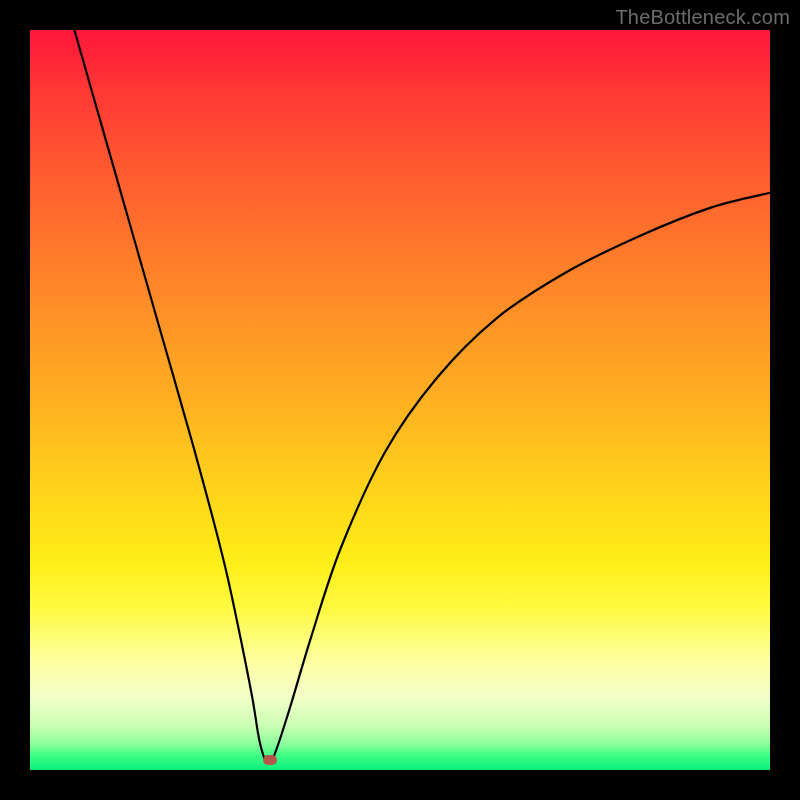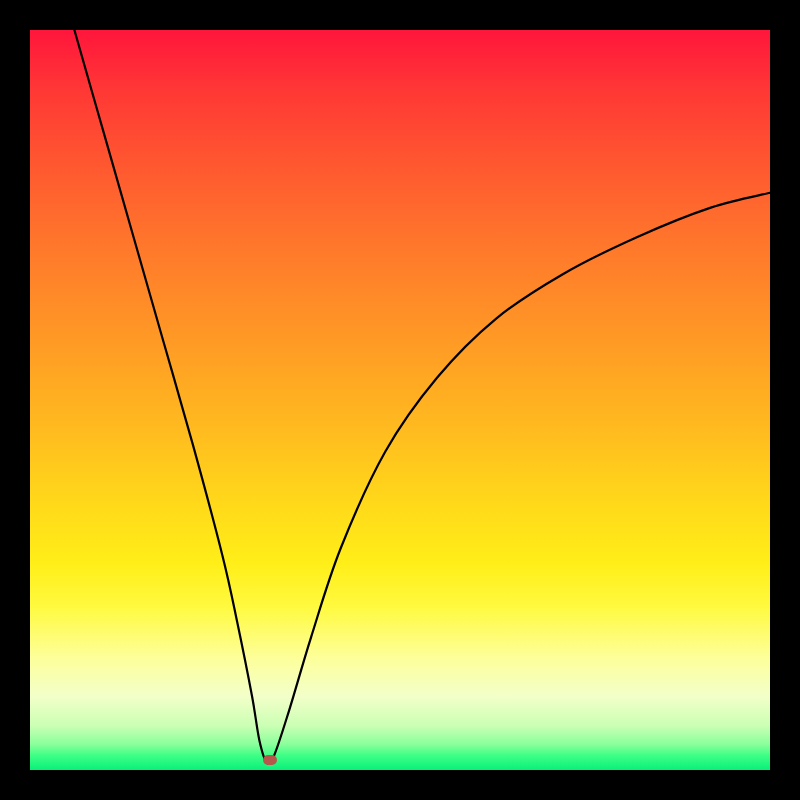--- a/index.html
+++ b/index.html
@@ -65,19 +65,20 @@
     top: 0;
     width: 740px;
     height: 740px;
     overflow: visible;
   }
 </style>
 </head>
 <body>
 
 <div class="wrap">
+  <div class="watermark">TheBottleneck.com</div>
   <div class="plot">
     <svg class="curve" viewBox="0 0 740 740" preserveAspectRatio="none">
       <path id="curve-path" fill="none" stroke="#000" stroke-width="2.2" stroke-linecap="round" stroke-linejoin="round" d="M 44.4 0.0 C 49.3 17.3, 64.1 69.1, 74.0 103.6 C 83.9 138.1, 93.7 172.7, 103.6 207.2 C 113.5 241.7, 123.3 276.3, 133.2 310.8 C 143.1 345.3, 152.9 378.6, 162.8 414.4 C 172.7 450.2, 185.0 495.8, 192.4 525.4 C 199.8 555.0, 202.3 568.6, 207.2 592.0 C 212.1 615.4, 218.3 646.3, 222.0 666.0 C 225.7 685.7, 226.9 699.3, 229.4 710.4 C 231.9 721.5, 234.3 730.1, 236.8 732.6 C 239.3 735.1, 240.5 733.8, 244.2 725.2 C 247.9 716.6, 252.8 700.5, 259.0 680.8 C 265.2 661.1, 272.6 633.9, 281.2 606.8 C 289.8 579.7, 298.5 548.8, 310.8 518.0 C 323.1 487.2, 339.2 450.2, 355.2 421.8 C 371.2 393.4, 388.5 370.0, 407.0 347.8 C 425.5 325.6, 445.2 305.9, 466.2 288.6 C 487.2 271.3, 509.4 257.8, 532.8 244.2 C 556.2 230.6, 582.1 218.3, 606.8 207.2 C 631.5 196.1, 658.6 185.0, 680.8 177.6 C 703.0 170.2, 730.1 165.3, 740.0 162.8"></path>
     </svg>
     <div class="marker" id="marker" style="left: 233px; top: 725px;"></div>
   </div>
 </div>
 
 </body></html>

